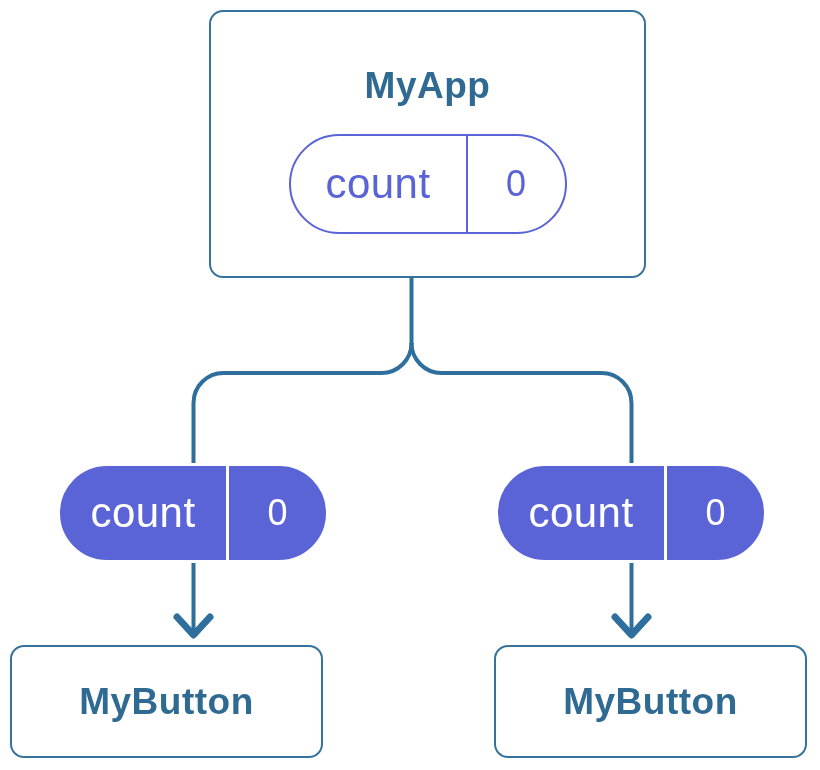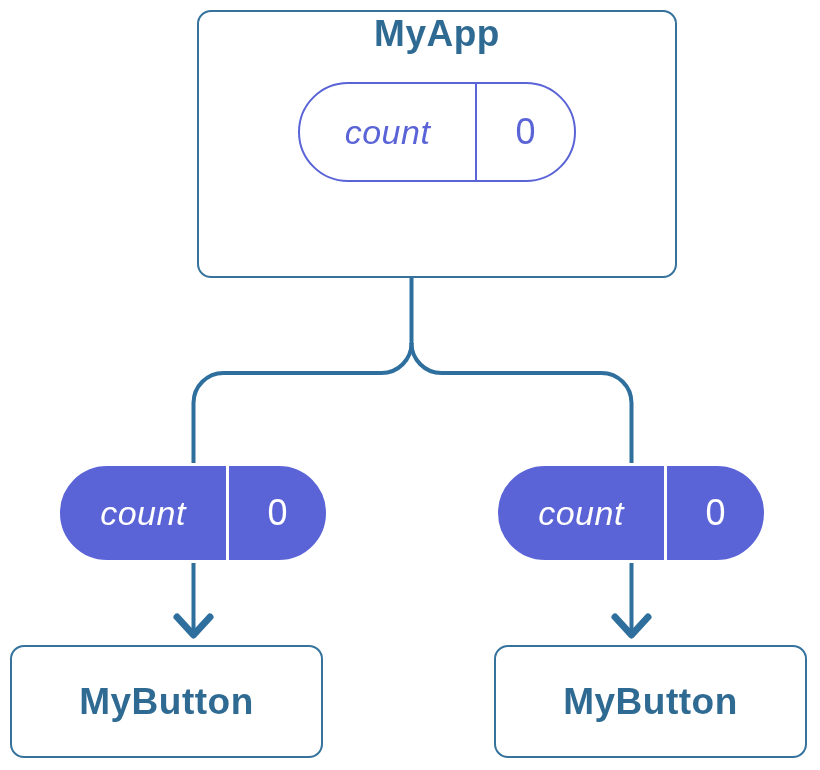--- a/index.html
+++ b/index.html
@@ -41,25 +41,26 @@
   }
   .card-title {
     color: var(--title-blue);
     font-weight: 700;
     font-size: 37px;
     letter-spacing: 0.5px;
     line-height: 44px;
     text-align: center;
   }
   .parent-card {
-    left: 197px; top: 10px;
-    width: 480px; height: 268px;
+    left: 209px; top: 10px;
+    width: 437px; height: 268px;
     display: flex;
     flex-direction: column;
     align-items: center;
+    padding-top: 52px;
   }
   .parent-card .card-title { margin-bottom: 26px; }
   .child-card {
     top: 645px;
     width: 313px; height: 113px;
     display: flex;
     align-items: center;
     justify-content: center;
   }
   .child-card.left  { left: 10px; }
@@ -89,23 +90,22 @@
     color: #ffffff;
   }
   .pill-filled.left  { left: 57px; }
   .pill-filled.right { left: 495px; }
   .pill-filled .pill-divider { background: #ffffff; }
   .pill-key {
     flex: 1 1 auto;
     display: flex;
     align-items: center;
     justify-content: center;
-    font-size: 34px;
+    font-size: 42px;
     letter-spacing: 0.5px;
-    font-style: italic;
   }
   .pill-divider {
     flex: 0 0 auto;
     width: 2px;
   }
   .pill-filled .pill-divider { width: 3px; }
   .pill-value {
     flex: 0 0 97px;
     display: flex;
     align-items: center;

